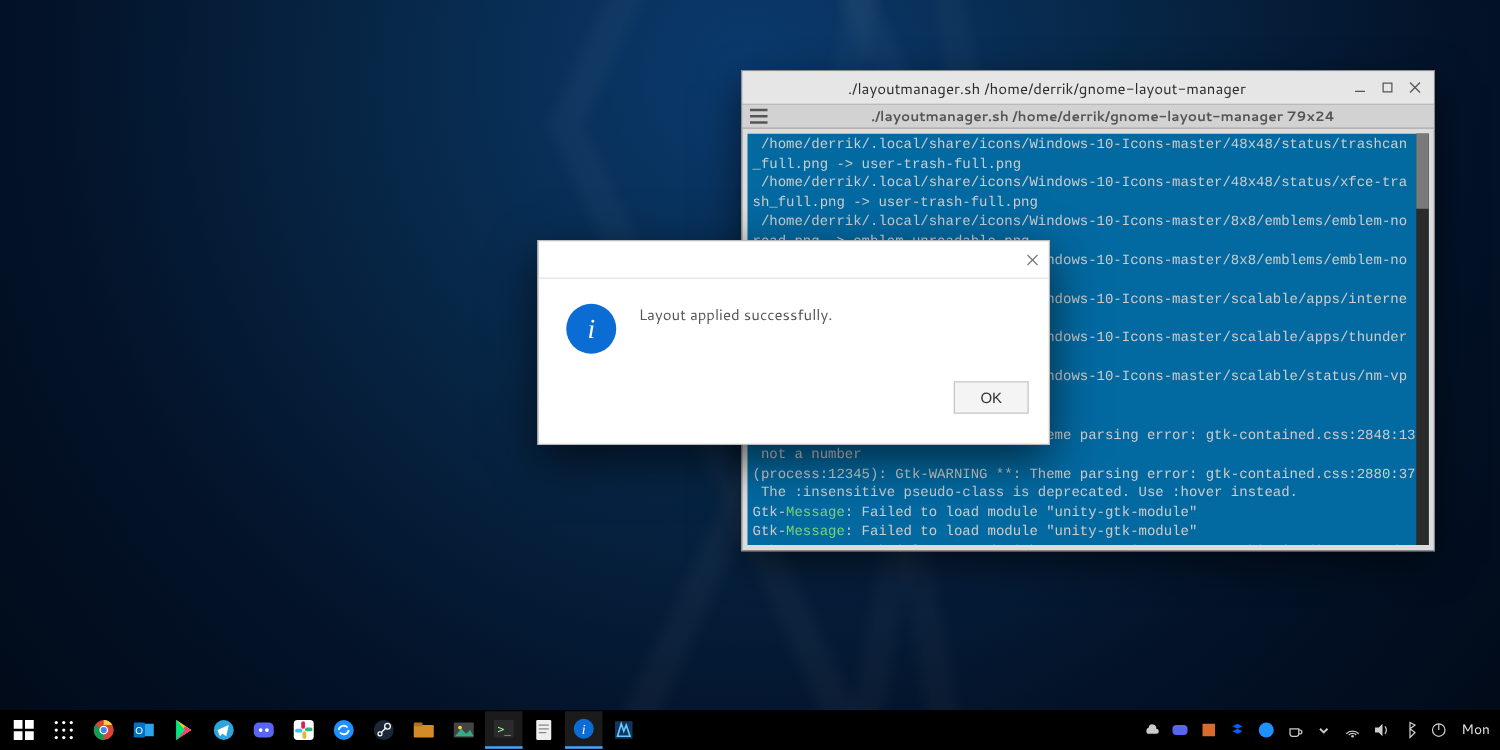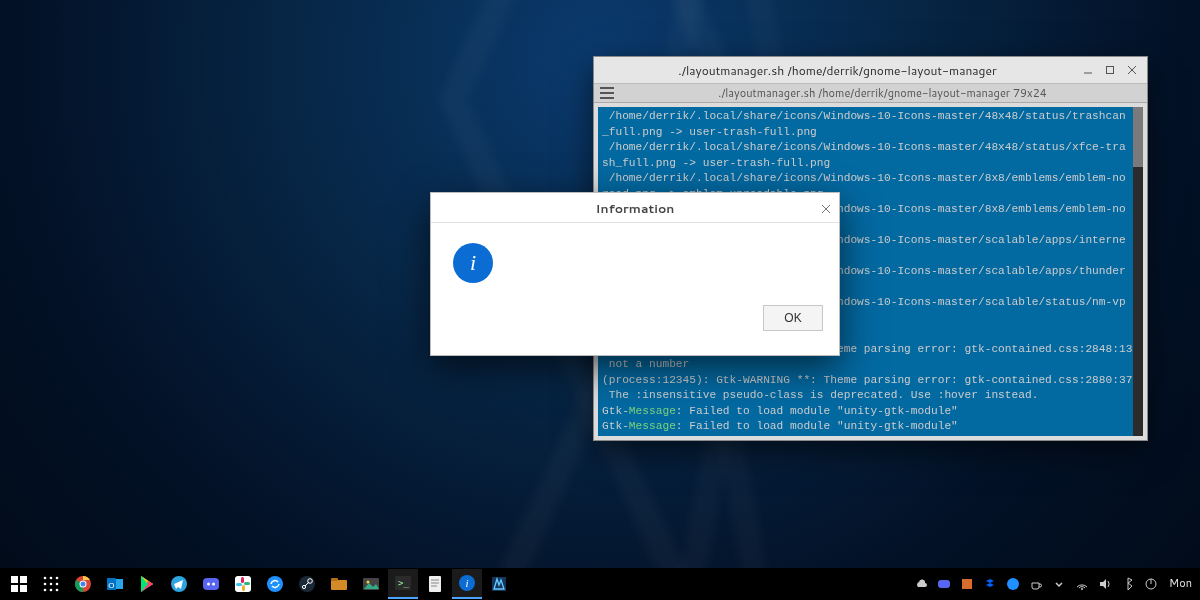--- a/index.html
+++ b/index.html
@@ -28,21 +28,21 @@
   }
   .term-titlebar{
     height:26px; background:#e6e6e6; display:flex; align-items:center;
     font-size:12px; color:#2b2b2b; padding:4px 6px; gap:4px;
   }
   .term-titlebar .title{flex:1; text-align:center; white-space:nowrap; overflow:hidden;}
   .winbtn{width:18px;height:18px;display:flex;align-items:center;justify-content:center;color:#555}
   .winbtn svg{width:10px;height:10px}
   .term-subbar{
     height:20px; background:#d2d2d2; border-top:1px solid #bbb; border-bottom:1px solid #aaa;
-    display:flex; align-items:center; font-size:11px; color:#555; padding:0 6px; gap:10px;
+    display:flex; align-items:center; font-size:11px; color:#555; padding:0 6px; gap:10px;font-weight:bold;
   }
   .burger{width:14px;height:12px;display:flex;flex-direction:column;justify-content:space-between}
   .burger span{height:2px;background:#555}
   .term-subbar .subtitle{flex:1;text-align:center}
   .term-body{
     position:absolute; left:4px; right:4px; top:50px; bottom:4px;
     background:#0369a1; color:#ccc; font-family:"Liberation Mono","Consolas",monospace;
     font-size:11.2px; line-height:15.5px; padding:2px 4px; overflow:hidden; white-space:pre;
   }
   .term-body .msg{color:#7bd17b}
@@ -133,29 +133,29 @@
 Gtk-<span class="msg">Message</span>: Failed to load module "unity-gtk-module"
 Gtk-<span class="msg">Message</span>: GtkDialog mapped without a transient parent. This is discouraged.
 </div>
     <div class="term-scroll">
       <div class="term-thumb"></div>
     </div>
   </div>
 
   <div class="dialog">
     <div class="dlg-title">
-      <span class="t">Information</span>
       <span class="dlg-close"><svg width="10" height="10" viewBox="0 0 10 10">
             <line x1="1" y1="1" x2="9" y2="9" stroke="currentColor"></line>
             <line x1="9" y1="1" x2="1" y2="9" stroke="currentColor"></line>
           </svg></span>
     </div>
     <div class="dlg-body">
       <div class="info-icon">i</div>
       <div>
+        <div>Layout applied successfully.</div>
       </div>
     </div>
     <div class="dlg-buttons">
       <button class="okbtn">OK</button>
     </div>
   </div>
 
   <div class="taskbar">
     <div class="left">
       <div class="tbitem">

